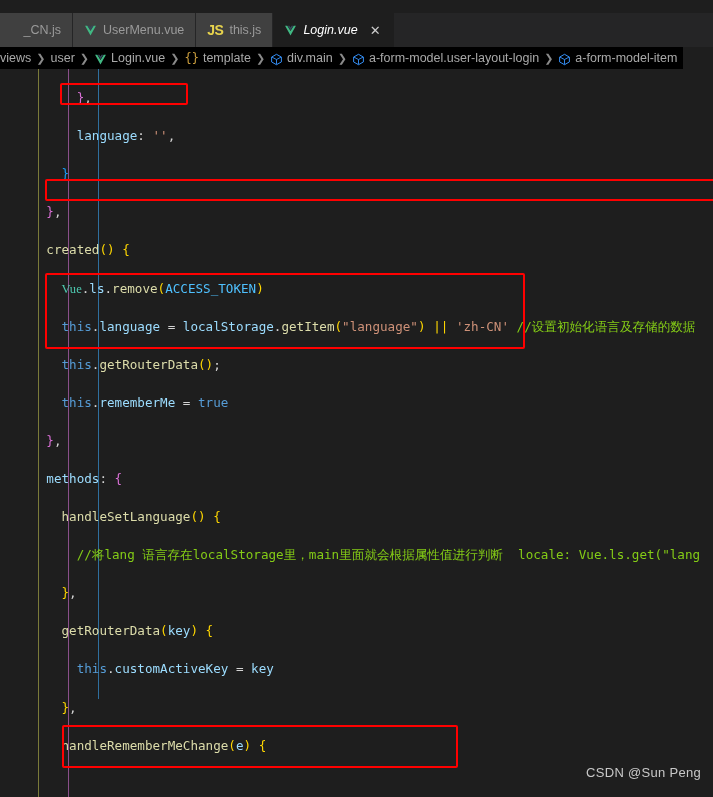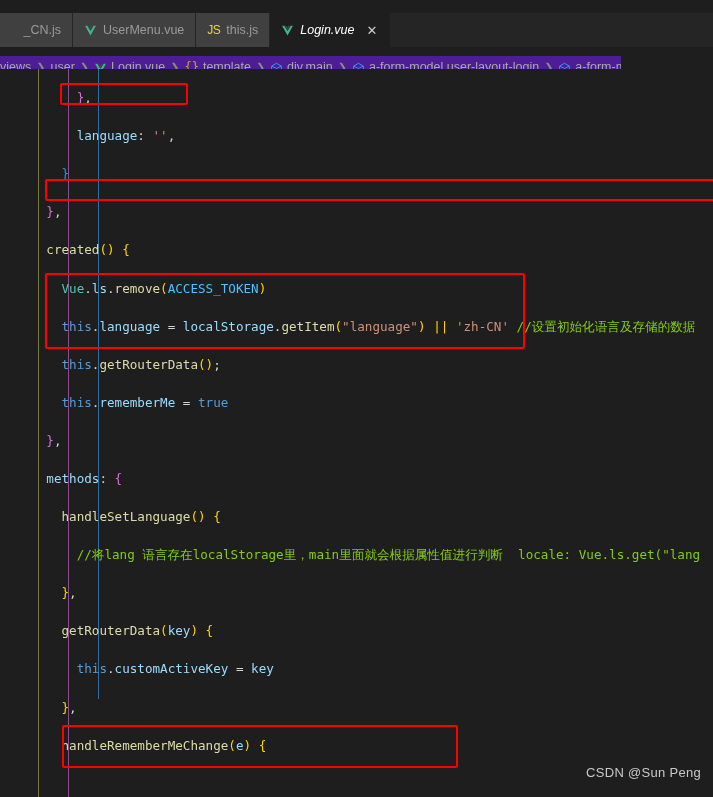--- a/index.html
+++ b/index.html
@@ -46,27 +46,27 @@
   .tab.active .tab-label { font-style: italic; }
   .tab-label { line-height: 1; }
   .tab-close {
     margin-left: 4px; width: 15px; height: 15px;
     display: flex; align-items: center; justify-content: center;
     color: #cccccc; font-size: 13px; line-height: 1;
   }
   .vue-ico { display: inline-block; width: 13px; height: 13px; position: relative; top: 0px; }
   .js-ico {
     display:inline-block; font-family: "Liberation Sans", sans-serif;
-    font-size: 12px; font-weight: 400; color: #e8d44d; letter-spacing: -.5px;
+    font-size: 14px; font-weight: 700; color: #e8d44d; letter-spacing: -.5px;
   }
 
   
   .breadcrumb {
-    position: absolute; top: 56px; left: 0; width: 621px; height: 22px;
-    background: #4c1d95; display: flex; align-items: center;
+    position: absolute; top: 47px; left: 0; width: 683px; height: 22px;
+    background: #000000; display: flex; align-items: center;
     font-family: "Liberation Sans", sans-serif; font-size: 12.5px;
     color: #a9a9a9; white-space: nowrap; overflow: hidden;
     padding-left: 0px;
   }
   .bc-item { display: inline-flex; align-items: center; gap: 4px; }
   .bc-sep { margin: 0 5px; color: #8a8a8a; font-size: 11px; }
   .bc-brace { color: #cc9f3e; font-family: "DejaVu Sans Mono", monospace; font-size: 12px; }
   .bc-cube { display:inline-block; width: 13px; height: 13px; position: relative; top: 1px; }
 
   
@@ -92,21 +92,21 @@
   .kw2     { color: #569cd6; }  
   .fn      { color: #dcdcaa; }  
   .prop    { color: #9cdcfe; }  
   .str     { color: #ce9178; }  
   .cmt     { color: #84cc16; }
   .cnst    { color: #4fc1ff; }  
   .op      { color: #d4d4d4; }
   .p0      { color: #ffd700; }  
   .p1      { color: #da70d6; }  
   .p2      { color: #179fff; }  
-  .cls     { color: #4ec9b0; }
+  .cls     { color: #4ec9b0; font-family: Liberation Serif, serif; }
 
   
   .redbox {
     position: absolute; border: 2px solid #ff0000; border-radius: 2px;
     pointer-events: none;
   }
 
   
   .watermark {
     position: absolute; right: 12px; bottom: 17px;

